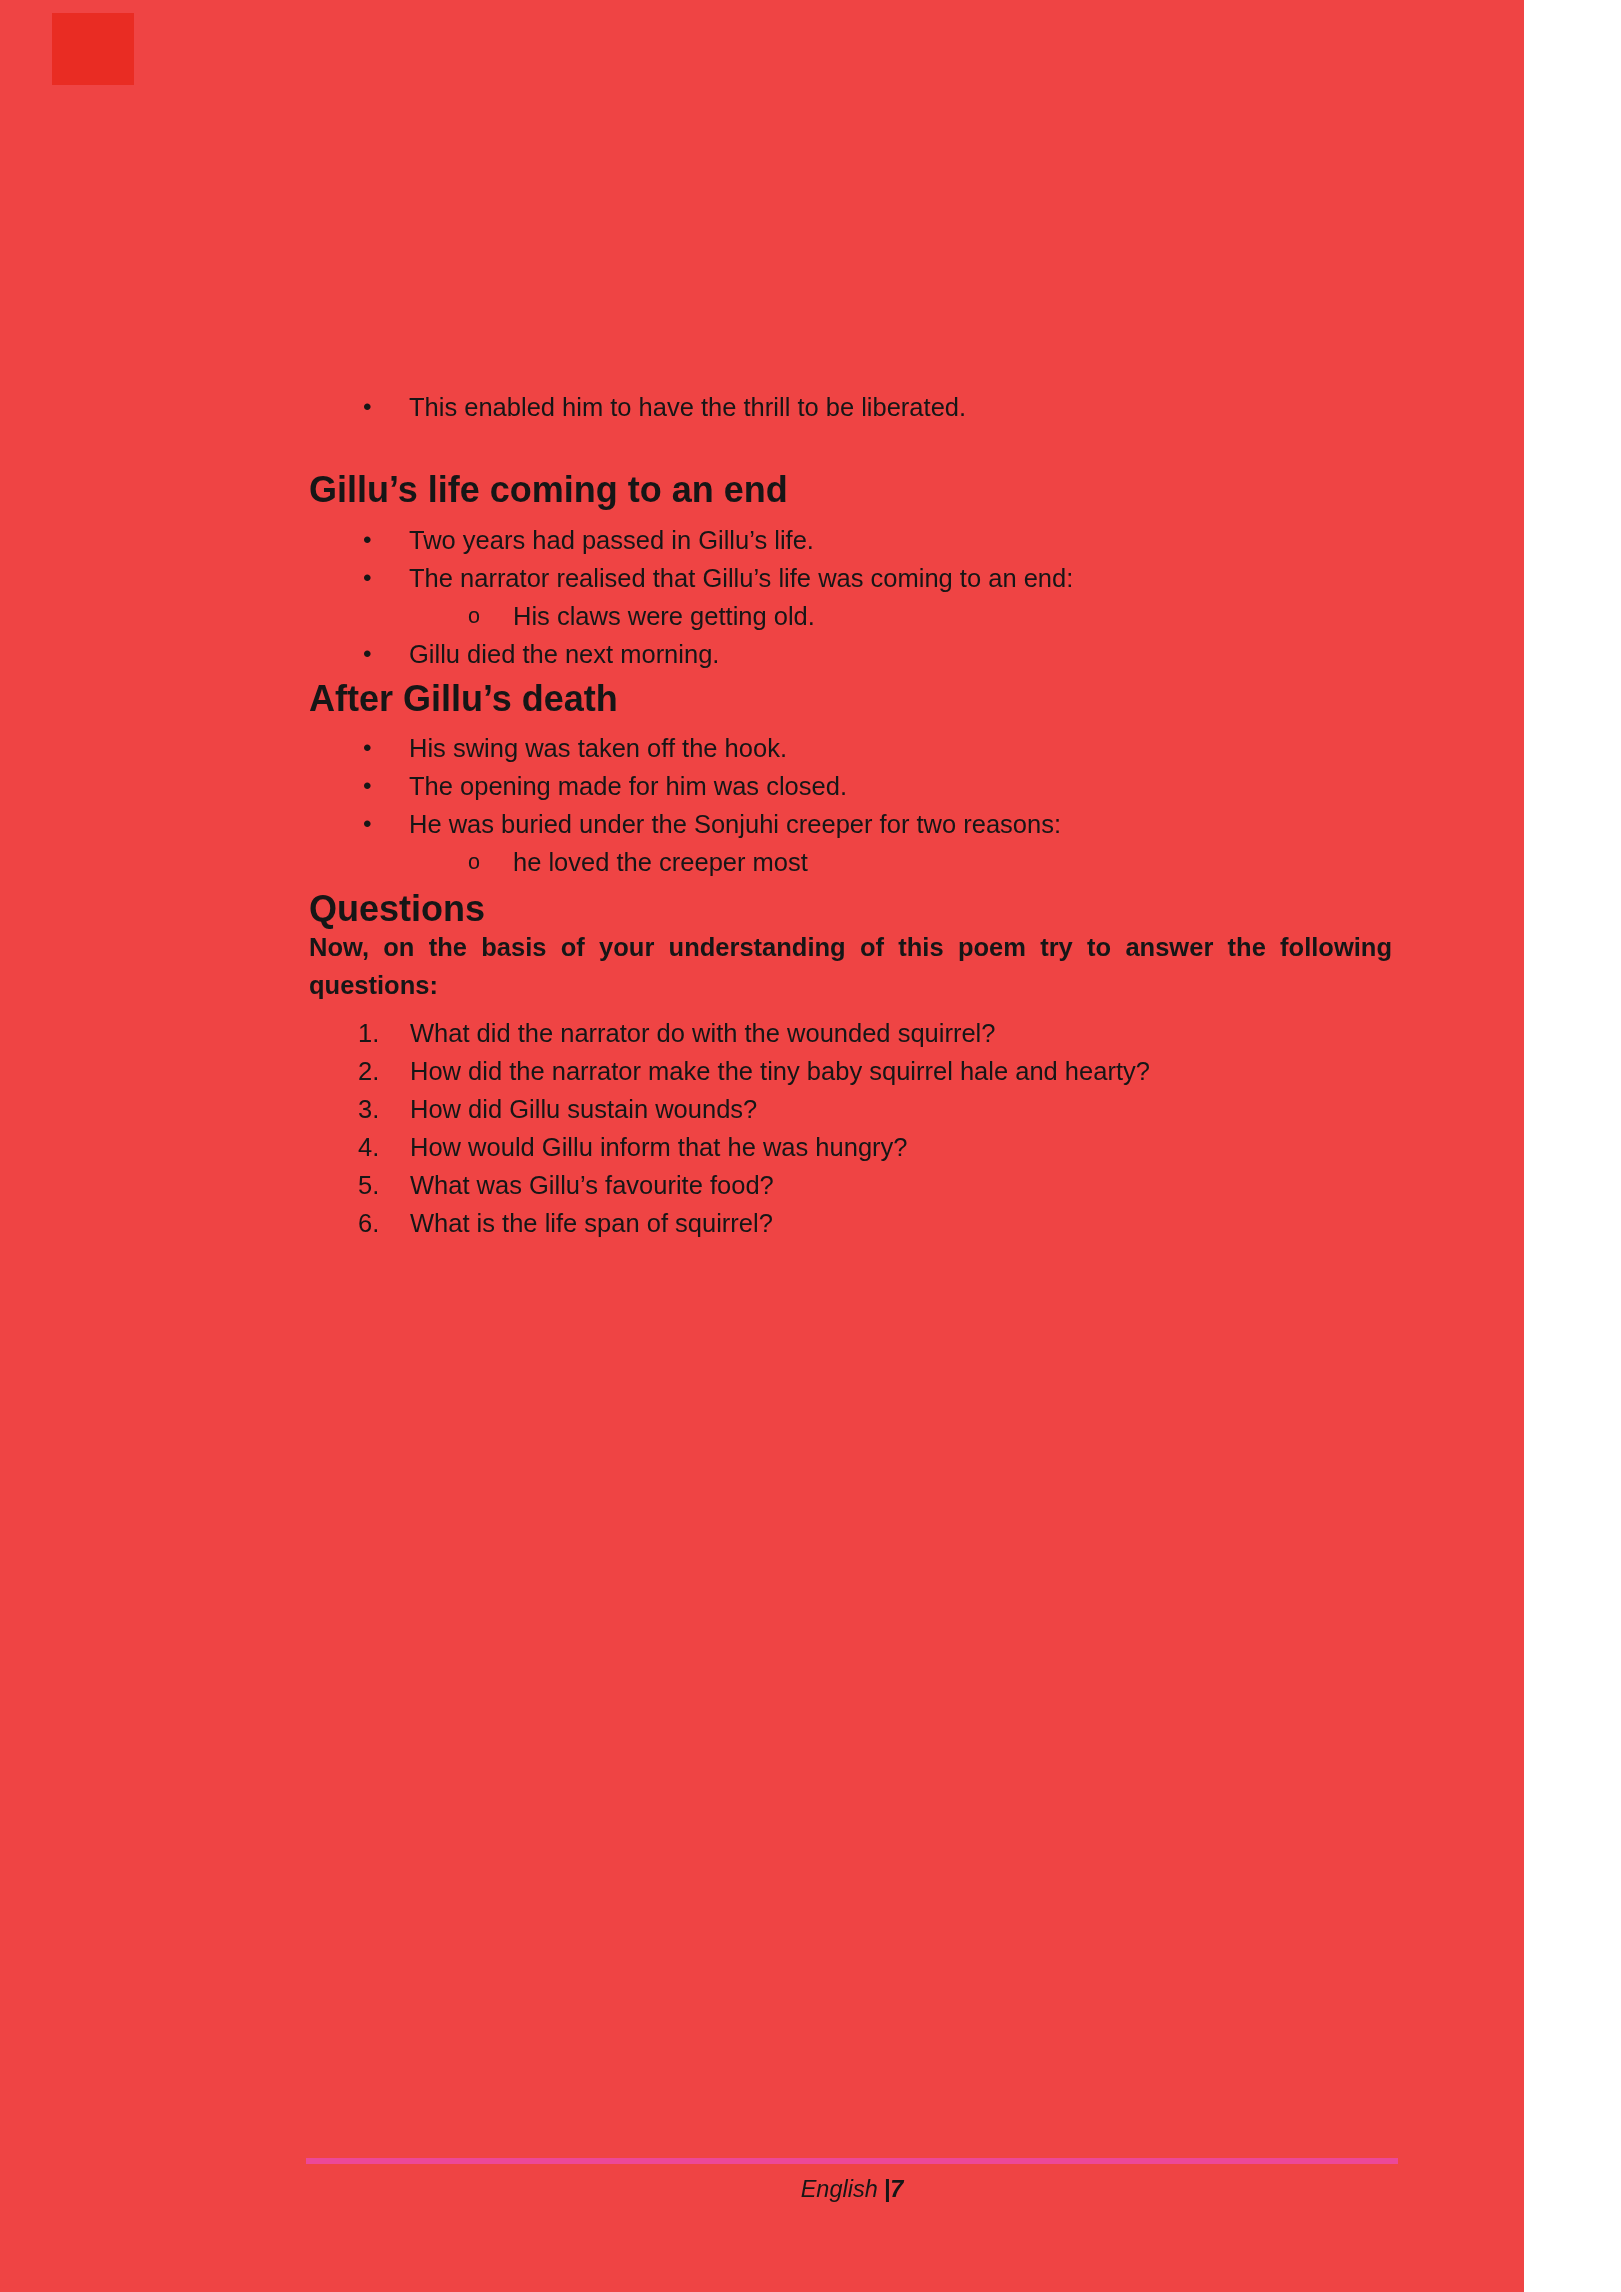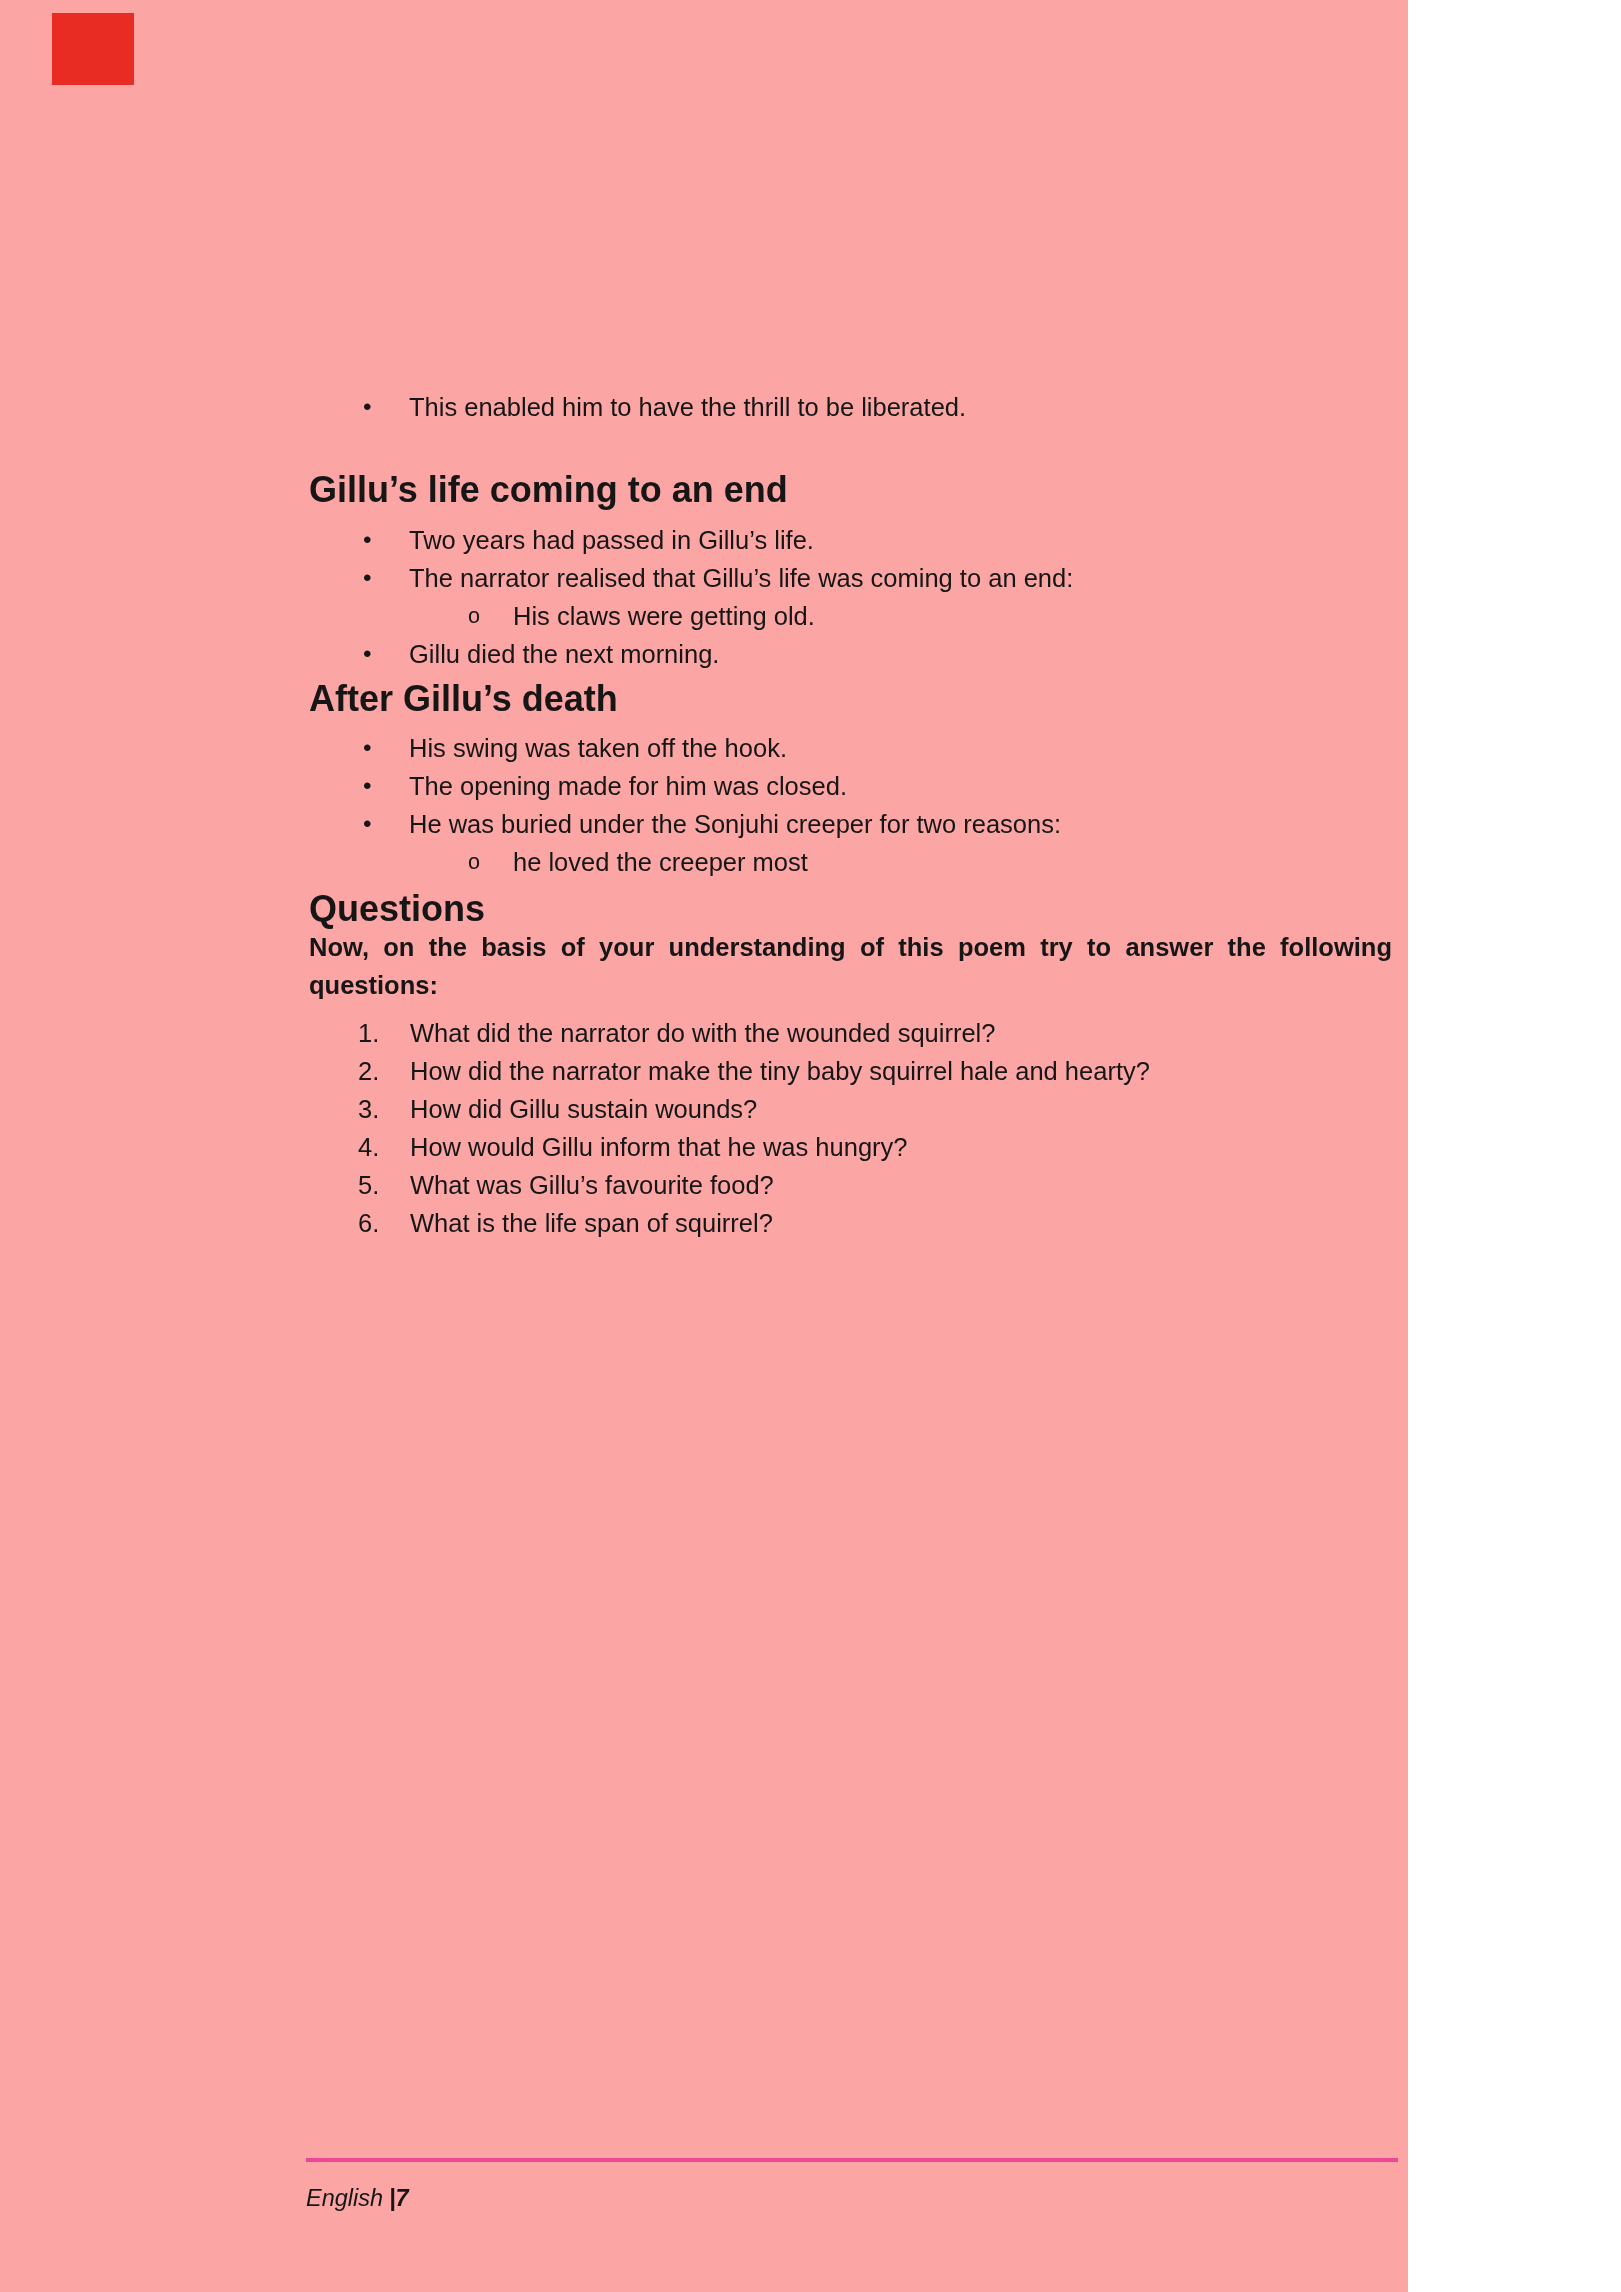--- a/index.html
+++ b/index.html
@@ -1,20 +1,20 @@
 <!DOCTYPE html>
 <html><head>
 <meta charset="utf-8">
 <style>
   html, body { margin: 0; padding: 0; background: #ffffff; }
   .page {
     position: relative;
-    width: 1408px;
+    width: 1524px;
     height: 2293px;
-    background: #fca5a5;
+    background: #ef4444;
     font-family: "Liberation Sans", sans-serif;
     color: #161616;
     overflow: hidden;
   }
   .corner-mark {
     position: absolute;
     left: 52px;
     top: 12.7px;
     width: 82px;
     height: 72px;
@@ -77,23 +77,23 @@
   .qlist li::before {
     content: counter(q) ".";
     position: absolute;
     left: 49px;
   }
   .footer {
     position: absolute;
     left: 306px;
     top: 2158px;
     width: 1092px;
-    border-top: 4px solid #ec4899;
-    text-align: left;
-    padding-top: 22px;
+    border-top: 6px solid #ec4899;
+    text-align: center;
+    padding-top: 11px;
   }
   .footer-text {
     font-style: italic;
     font-size: 23.5px;
     line-height: 29px;
   }
   .f-page { font-weight: bold; margin-left: 5.9px; }
 </style>
 </head>
 <body>

